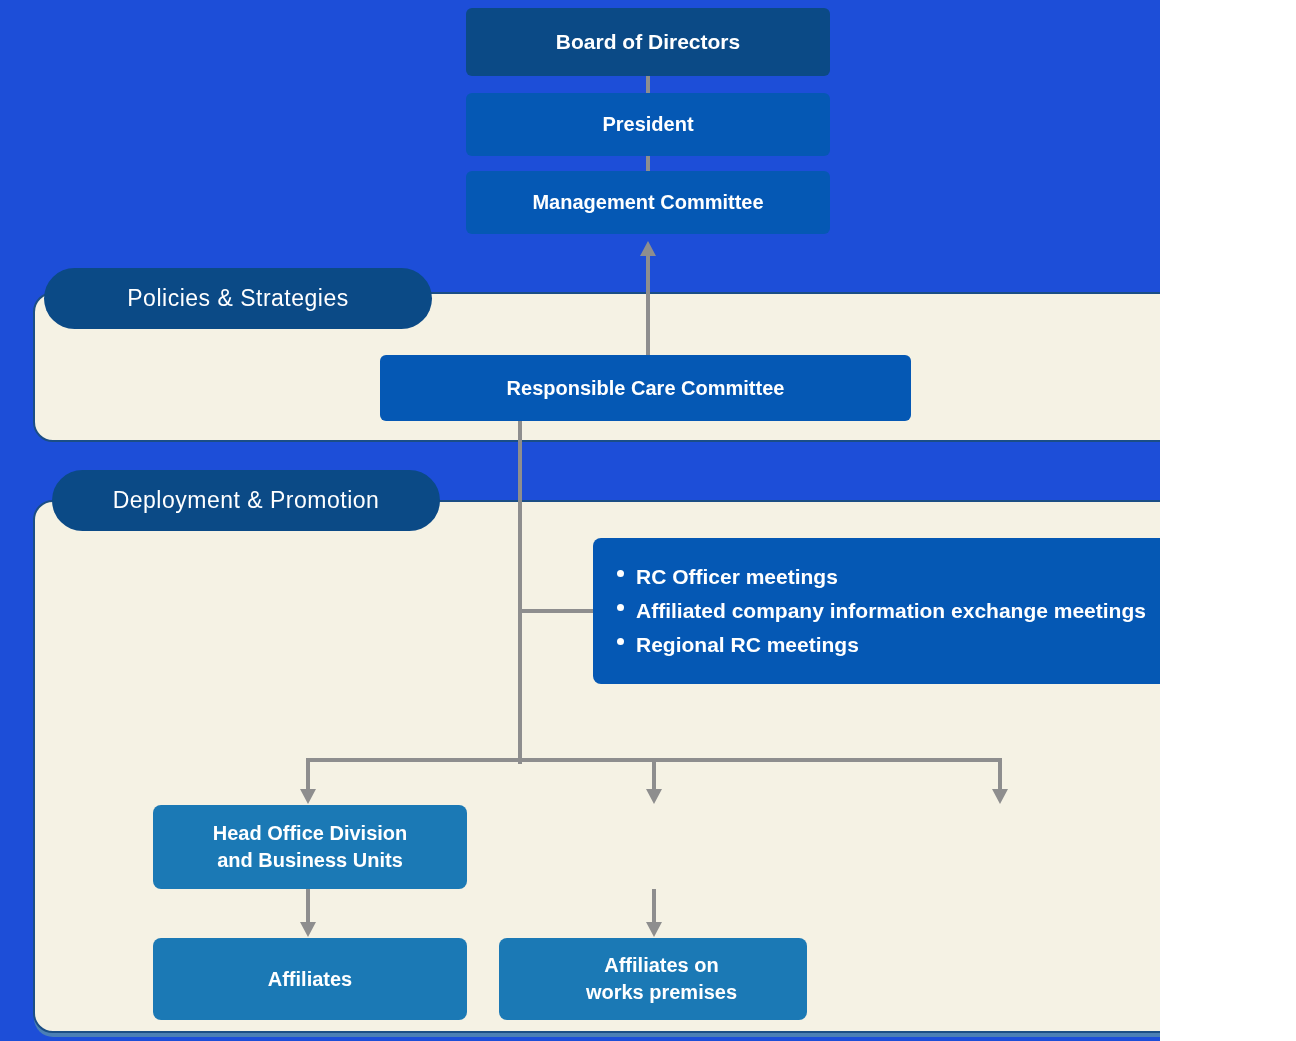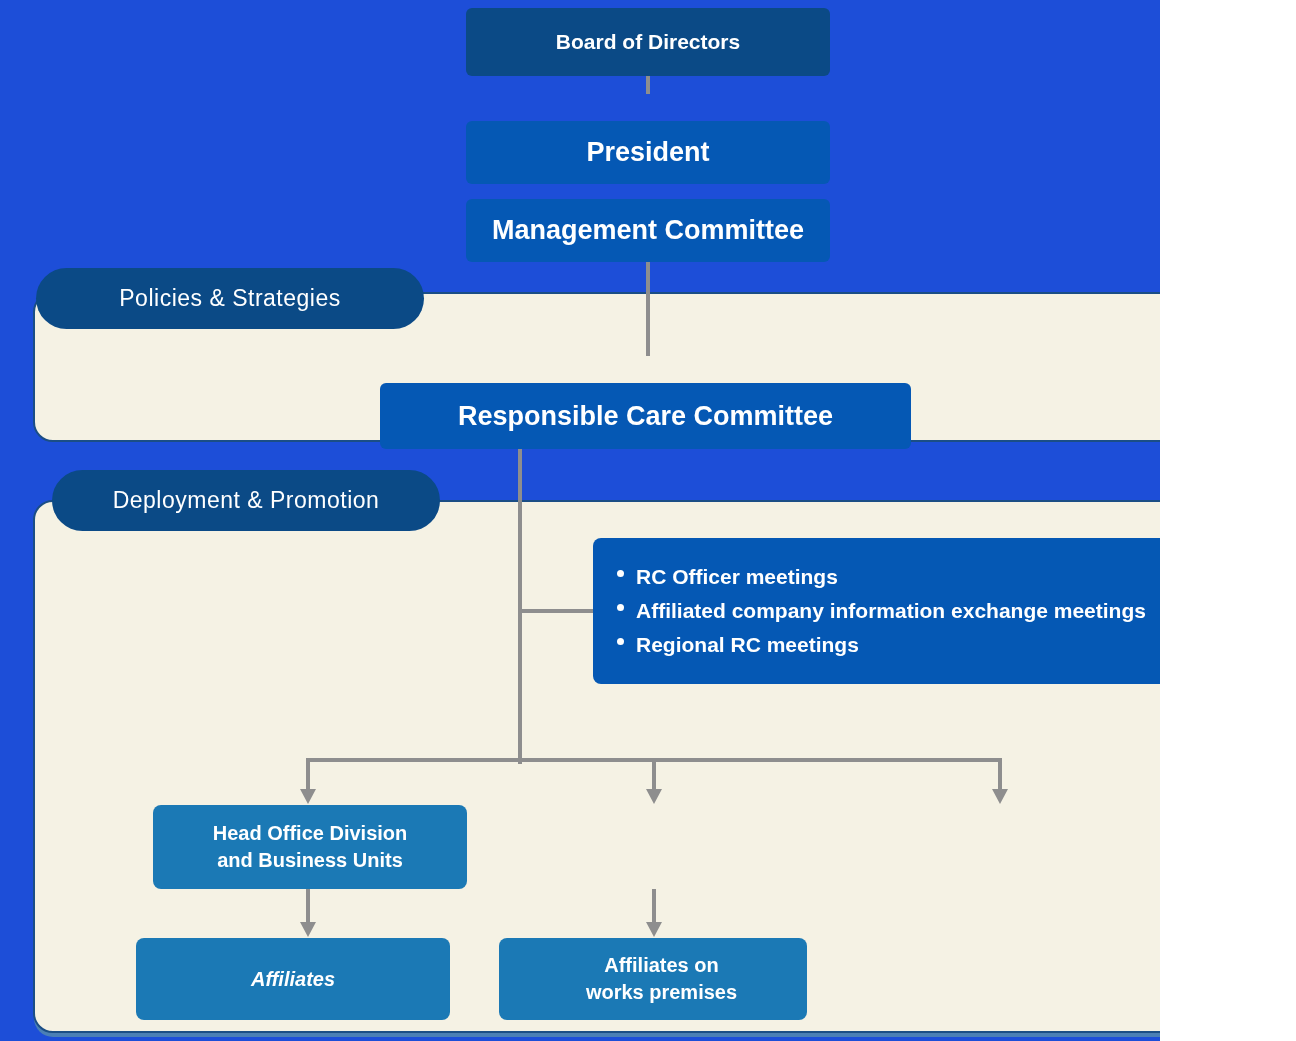--- a/index.html
+++ b/index.html
@@ -18,21 +18,21 @@
     display:flex;align-items:center;justify-content:center;
     font-size:23px;font-weight:400;letter-spacing:.5px;z-index:12;
   }
   
   .node{
     position:absolute;color:#ffffff;font-weight:bold;display:flex;
     align-items:center;justify-content:center;text-align:center;
     z-index:10;box-sizing:border-box;white-space:pre-line;line-height:1.35;
   }
   .navy{background:#0b4a86;border-radius:6px;font-size:21px;}
-  .blue{background:#0558b4;border-radius:6px;font-size:27px;margin-top:28px;}
+  .blue{background:#0558b4;border-radius:6px;font-size:20px;}
   .steel{background:#1b79b5;border-radius:8px;font-size:20px;}
   
   .line{position:absolute;background:#8e8e8e;z-index:5;}
   .arrowhead{position:absolute;width:0;height:0;z-index:5;}
   .arrowhead.up{border-left:8px solid transparent;border-right:8px solid transparent;border-bottom:15px solid #8e8e8e;}
   .arrowhead.down{border-left:8px solid transparent;border-right:8px solid transparent;border-top:15px solid #8e8e8e;}
   
   .meetbox{
     position:absolute;background:#0558b4;border-radius:8px;z-index:10;
     display:flex;flex-direction:column;justify-content:center;
@@ -79,21 +79,21 @@
   <div class="line" style="left:306px;top:889px;width:4px;height:34px;"></div>
   <div class="arrowhead down" style="left:300px;top:922px;"></div>
 
   <div class="line" style="left:652px;top:889px;width:4px;height:34px;"></div>
   <div class="arrowhead down" style="left:646px;top:922px;"></div>
 
   <div class="node navy" style="left:466px;top:8px;width:364px;height:68px;">Board of Directors</div>
   <div class="node blue" style="left:466px;top:93px;width:364px;height:63px;">President</div>
   <div class="node blue" style="left:466px;top:171px;width:364px;height:63px;border-radius:6px;">Management Committee</div>
 
-  <div class="pill" style="left:36px;top:268px;width:388px;height:61px;text-align:right;">
+  <div class="pill" style="left:44px;top:268px;width:388px;height:61px;text-align:right;">
     <span>Policies &amp; Strategies</span>
   </div>
   <div class="pill" style="left:52px;top:470px;width:388px;height:61px;">
     <span>Deployment &amp; Promotion</span>
   </div>
 
   <div class="node blue" style="left:380px;top:355px;width:531px;height:66px;">Responsible Care Committee</div>
 
   <div class="meetbox" style="left:593px;top:538px;width:654px;height:146px;">
     <ul>
@@ -108,17 +108,17 @@
       <li>
         <span class="bullet-dot"></span>
         <span>Regional RC meetings</span>
       </li>
     </ul>
   </div>
 
   <div class="node steel" style="left:153px;top:805px;width:314px;height:84px;">Head Office Division
 and Business Units</div>
 
-  <div class="node steel" style="left:136px;top:938px;width:314px;height:82px;font-style:italic;">Affiliates</div>
+  <div class="node steel" style="left:153px;top:938px;width:314px;height:82px;">Affiliates</div>
   <div class="node steel" style="left:499px;top:938px;width:308px;height:82px;padding-left:17px;">Affiliates on
 works premises</div>
 
 </div>
 
 </body></html>

